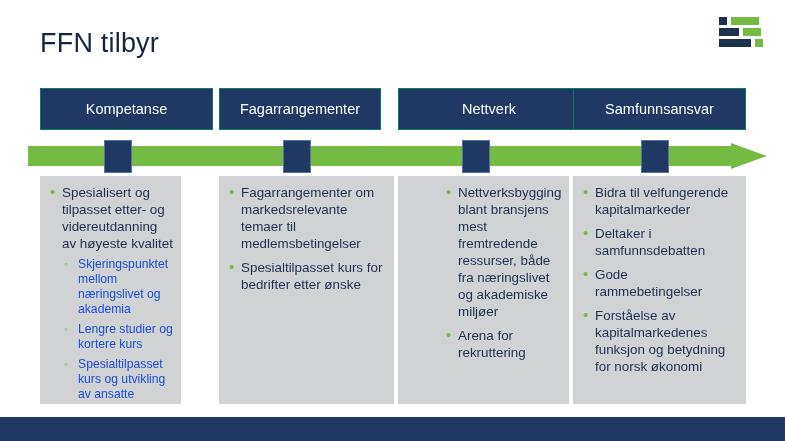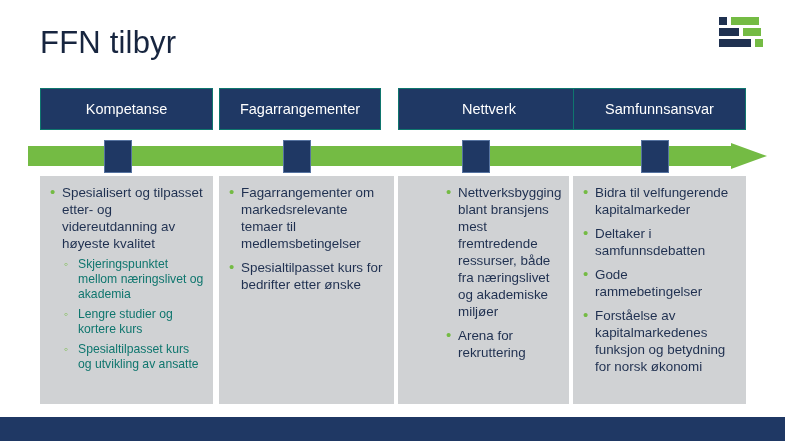--- a/index.html
+++ b/index.html
@@ -22,21 +22,21 @@
   .logo .r1 .nv { width:8px;  height:8px; }
   .logo .r1 .gr { width:28px; height:8px; margin-left:4px; }
   .logo .r2 .nv { width:20px; height:8px; }
   .logo .r2 .gr { width:18px; height:8px; margin-left:4px; }
   .logo .r3 .nv { width:32px; height:8px; }
   .logo .r3 .gr { width:8px;  height:8px; margin-left:4px; }
 
   
   .title {
     position:absolute; left:40px; top:26px;
-    font-size:31px; color:#17253f; letter-spacing:0.2px;
+    font-size:27px; color:#17253f; letter-spacing:0.2px;
     font-weight:400; line-height:34px; white-space:nowrap;
   }
 
   
   .chips { position:absolute; left:0; top:88px; width:785px; height:42px; }
   .chip {
     position:absolute; top:0; height:42px;
     background:#1f3864; border:1px solid #0f766e;
     display:flex; align-items:center; justify-content:center;
   }
@@ -63,39 +63,39 @@
   .node.n1 { left:283px; }
   .node.n2 { left:462px; }
   .node.n3 { left:641px; }
 
   
   .panels { position:absolute; left:0; top:176px; width:785px; }
   .panel {
     position:absolute; top:0; background:#d0d2d4;
     padding:8px 8px 10px 6px;
   }
-  .panel.p0 { left:40px;  width:173px; height:228px; }
+  .panel.p0 { left:40px;  width:141px; height:228px; }
   .panel.p1 { left:219px; width:175px; height:228px; }
   .panel.p2 { left:398px; width:171px; height:228px;padding-left:44px; }
   .panel.p3 { left:573px; width:173px; height:228px; }
 
   ul.lvl1 { list-style:none; }
   ul.lvl1 > li {
     position:relative; padding-left:16px; margin-bottom:7px;
     color:#1f3050; font-size:13.4px; line-height:17px;
   }
   ul.lvl1 > li > .txt { display:block; }
   ul.lvl1 > li > .txt::before {
     content:"•"; color:#74bb44; font-size:15px;
     position:absolute; left:4px; top:-1px; line-height:17px;
   }
   ul.lvl2 { list-style:none; margin-top:5px; }
   ul.lvl2 > li {
     position:relative; padding-left:16px; margin-bottom:5px;
-    color:#0f766e; font-size:12.2px; line-height:15px;
+    color:#1d4ed8; font-size:12.2px; line-height:15px;
   }
   ul.lvl2 > li::before {
     content:"\25E6"; color:#74bb44; font-size:12px;
     position:absolute; left:2px; top:0; line-height:15px;
   }
   .spell {
     text-decoration:underline wavy #d83b3b;
     text-decoration-skip-ink:none;
     text-underline-offset:1px;
   }

